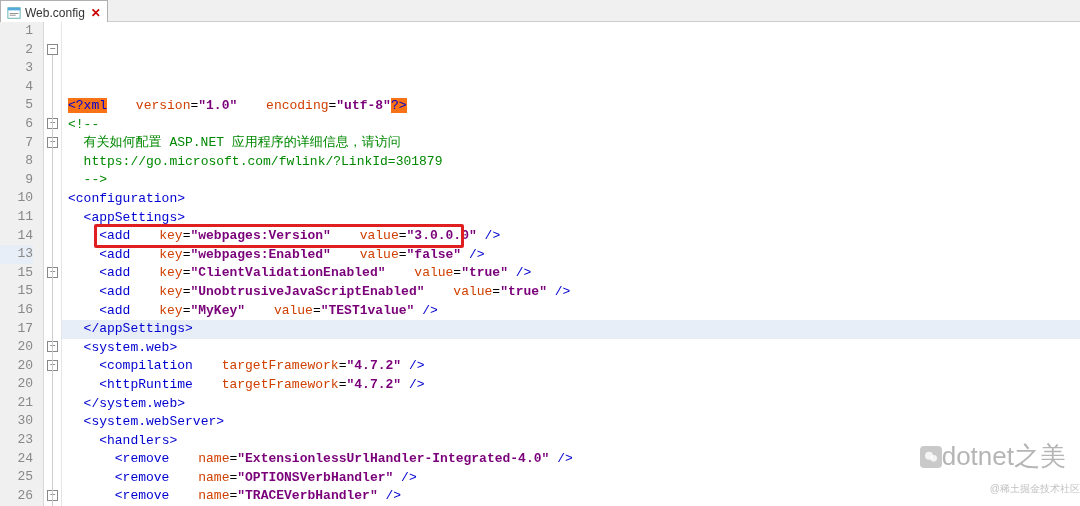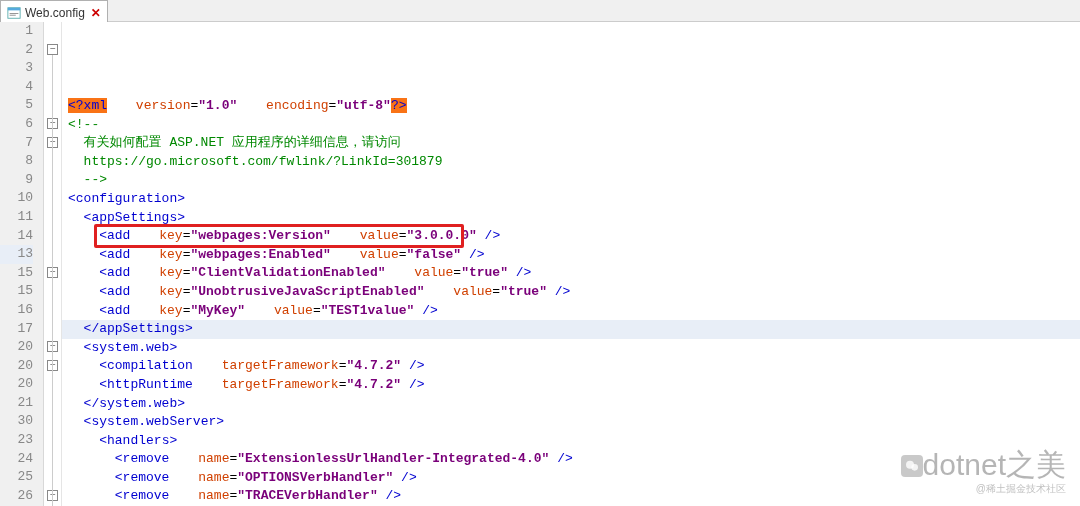--- a/index.html
+++ b/index.html
@@ -102,32 +102,32 @@
     .highlight-box {
       position: absolute;
       border: 3px solid #e02020;
       border-radius: 2px;
       pointer-events: none;
       z-index: 5;
     }
     .watermark {
       position: absolute;
       right: 14px;
-      bottom: 20px;
+      bottom: 32px;
       color: rgba(120,120,120,0.55);
       font-family: "Microsoft YaHei", sans-serif;
-      font-size: 30px;
+      font-size: 26px;
       display: flex;
       align-items: center;
       gap: 0;
       pointer-events: none;
     }
     .watermark-small {
       position: absolute;
-      right: 14px;
+      right: 0;
       bottom: 10px;
       color: rgba(150,150,150,0.6);
       font-size: 10px;
       font-family: "Microsoft YaHei", sans-serif;
       pointer-events: none;
     }
     .wm-icon {
       width: 22px; height: 22px;
       border-radius: 4px;
       background: rgba(120,120,120,0.4);

